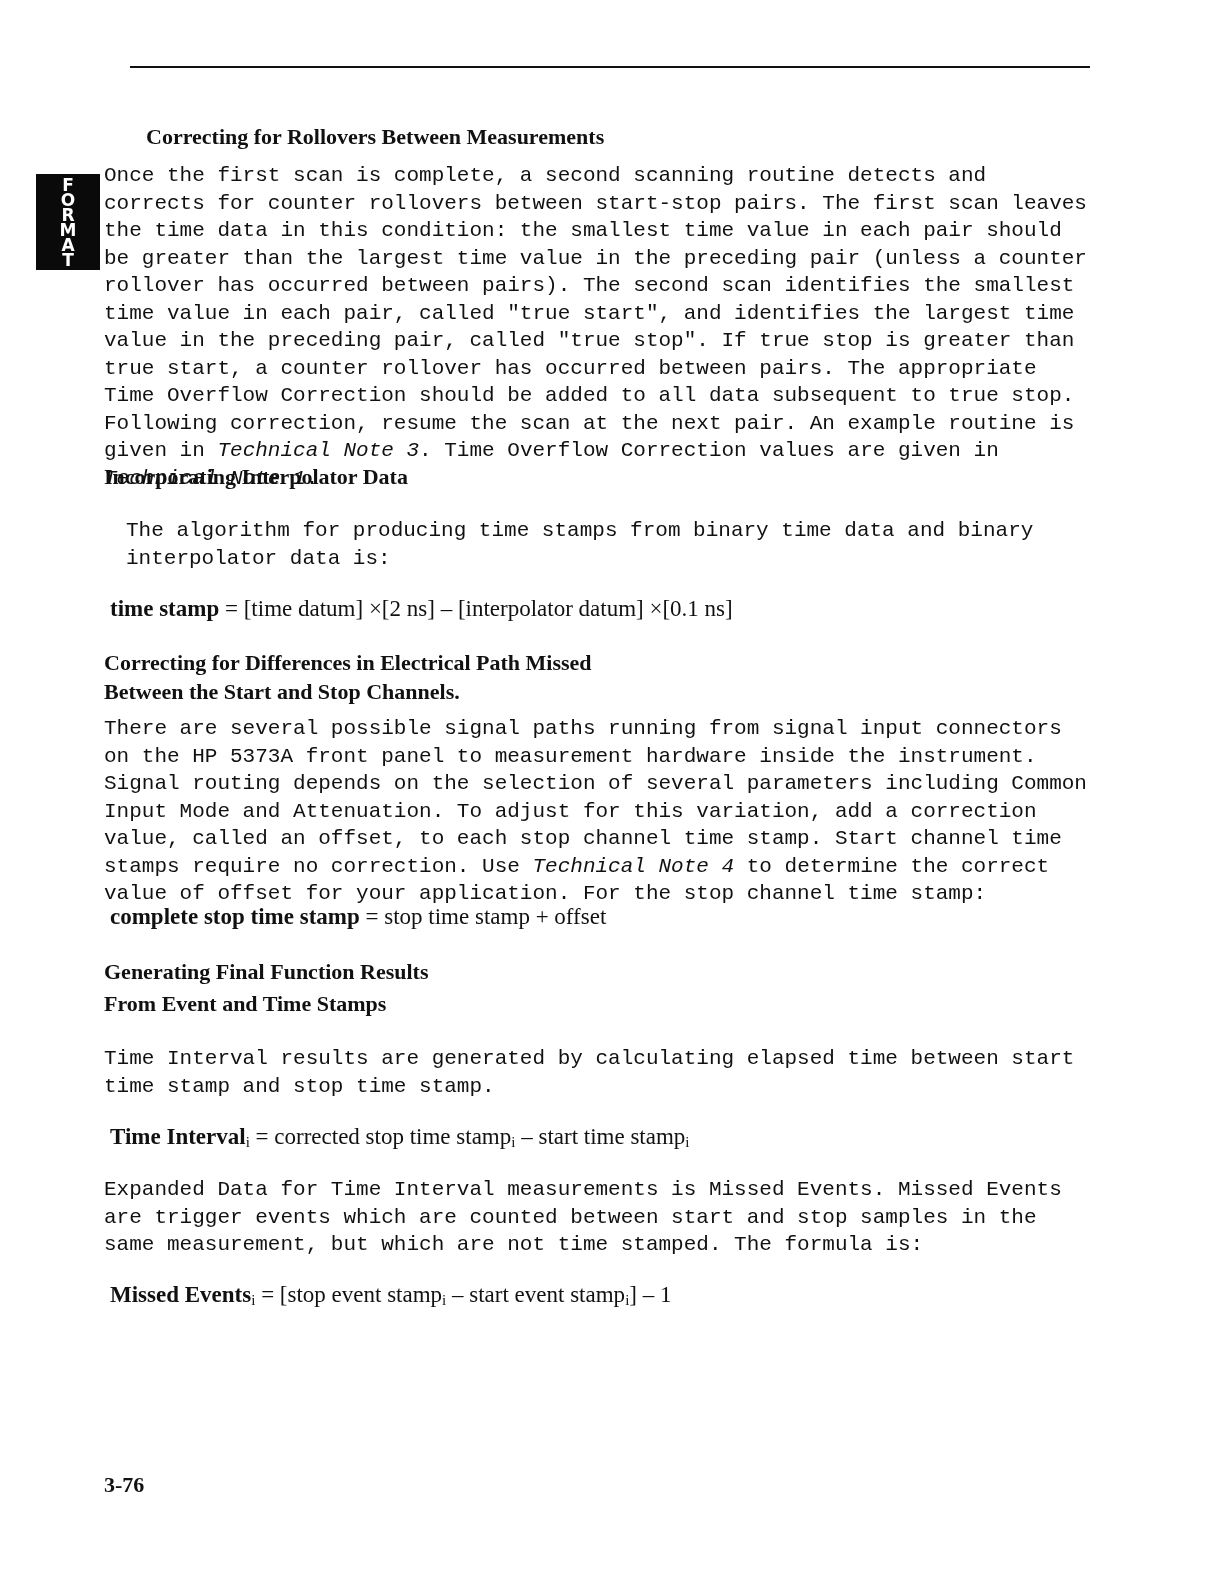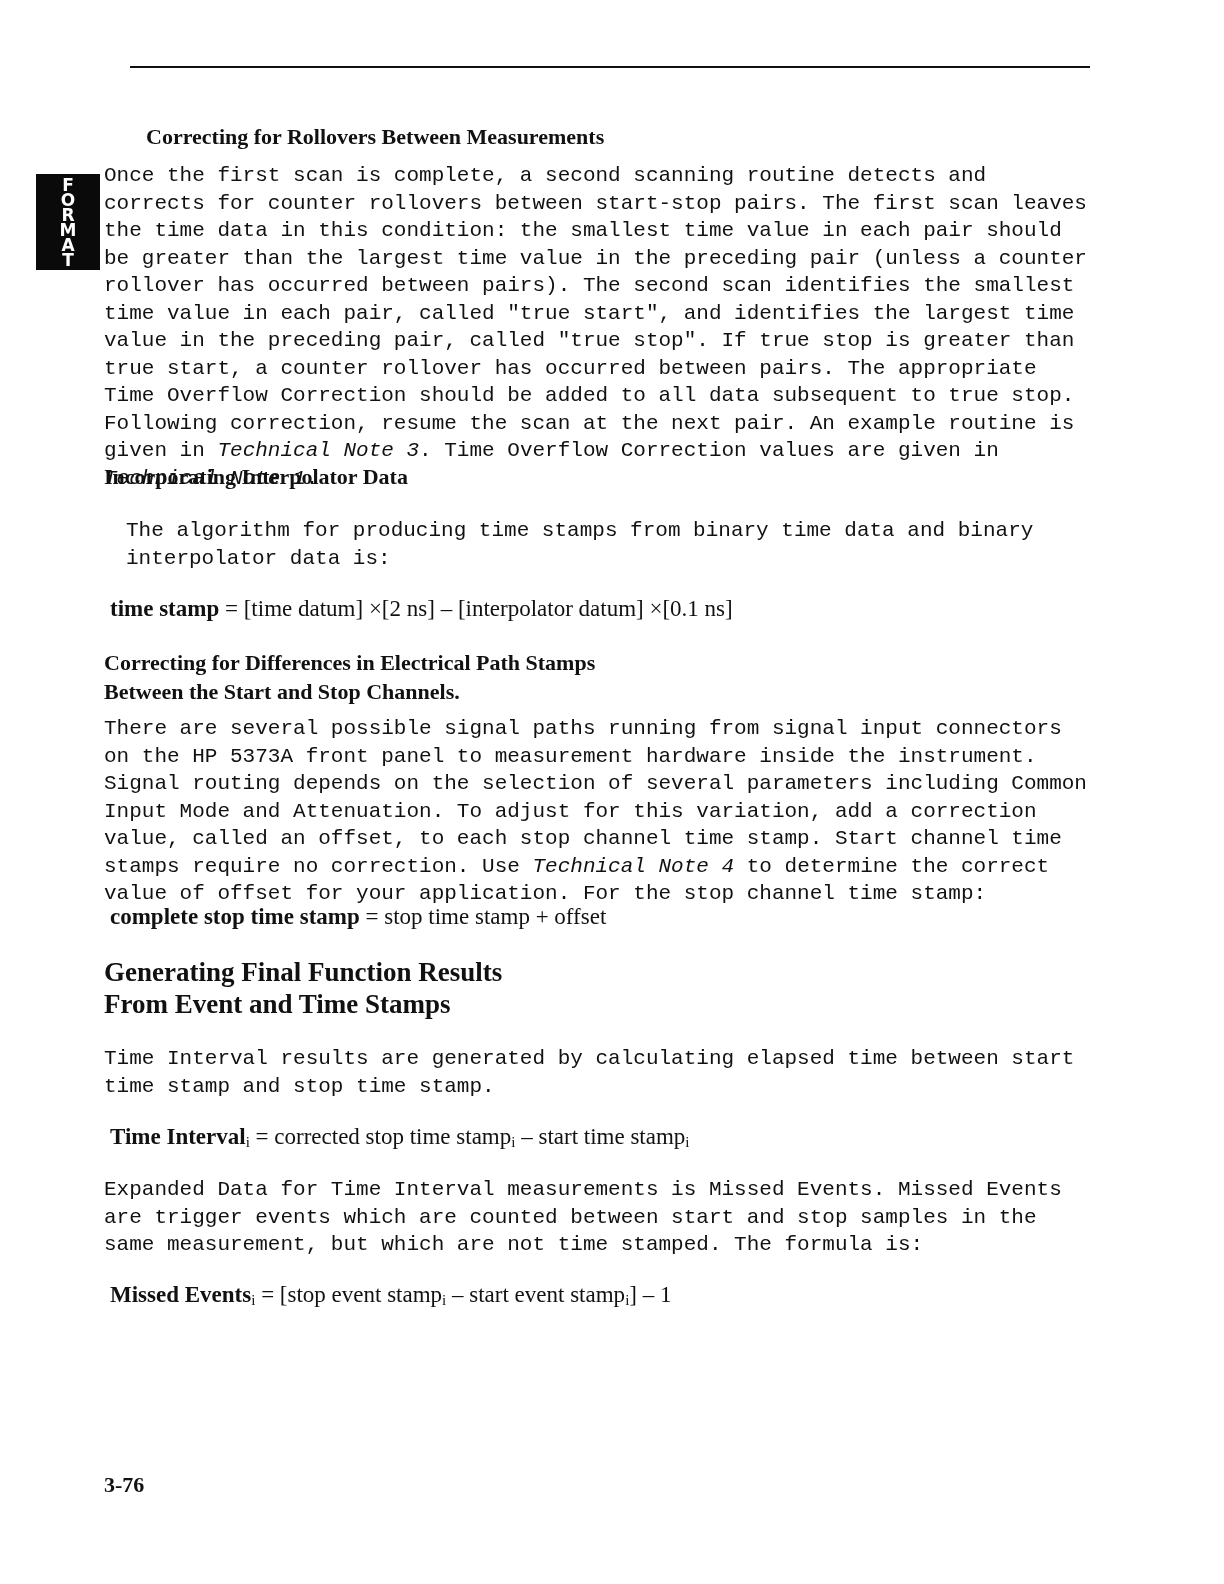--- a/index.html
+++ b/index.html
@@ -26,21 +26,21 @@
   }
   .tab-letters { display: flex; flex-direction: column; align-items: center; }
   .tab-letter { font-size: 17px; line-height: 15px; }
   .tab-num { font-size: 18px; margin-top: 14px; line-height: 18px; }
   .content { position: absolute; left: 104px; top: 0; width: 990px; }
   .h3 { position: absolute; left: 0; font-size: 22px; font-weight: bold; white-space: nowrap; }
   .h3-2 { position: absolute; left: 0; font-size: 22px; font-weight: bold; line-height: 29px; }
   .para { position: absolute; left: 0; width: 990px; font-size: 21px; line-height: 27.5px; font-family: Liberation Mono, monospace; }
   .formula { position: absolute; left: 6px; font-size: 23px; white-space: nowrap; }
   .formula b { font-weight: bold; }
-  .h2 { position: absolute; left: 0; font-size: 27px; font-weight: bold; line-height: 32px; }
+  .h2 { position: absolute; left: 0; font-size: 22px; font-weight: bold; line-height: 32px; }
   .page-num { position: absolute; left: 104px; top: 1472px; font-size: 22px; font-weight: bold; }
   i { font-style: italic; }
   sub { font-size: 15px; vertical-align: -3px; line-height: 0; }
 </style>
 </head>
 <body>
 
 <div class="header">
   <span class="header-rule"></span>
 </div>
@@ -60,21 +60,21 @@
 <div class="content">
 
   <div class="h3" style="top:124px;margin-left:42px;">Correcting for Rollovers Between Measurements</div>
   <div class="para" style="top:162px;"><span>Once the first scan is complete, a second scanning routine detects and corrects for counter rollovers between start-stop pairs. The first scan leaves the time data in this condition: the smallest time value in each pair should be greater than the largest time value in the preceding pair (unless a counter rollover has occurred between pairs). The second scan identifies the smallest time value in each pair, called "true start", and identifies the largest time value in the preceding pair, called "true stop". If true stop is greater than true start, a counter rollover has occurred between pairs. The appropriate Time Overflow Correction should be added to all data subsequent to true stop. Following correction, resume the scan at the next pair. An example routine is given in </span><i>Technical Note 3</i><span>. Time Overflow Correction values are given in </span><i>Technical Note 1</i><span>.</span></div>
 
   <div class="h3" style="top:464px;">Incorporating Interpolator Data</div>
   <div class="para" style="top:517px;margin-left:22px;">The algorithm for producing time stamps from binary time data and binary interpolator data is:</div>
   <div class="formula" style="top:596px;"><b>time stamp</b><span> = [time datum] ×[2 ns] – [interpolator datum] ×[0.1 ns]</span></div>
 
   <div class="h3-2" style="top:648px;">
-    <div>Correcting for Differences in Electrical Path Stamps</div>
+    <div>Correcting for Differences in Electrical Path Missed</div>
     <div>Between the Start and Stop Channels.</div>
   </div>
   <div class="para" style="top:715px;"><span>There are several possible signal paths running from signal input connectors on the HP 5373A front panel to measurement hardware inside the instrument. Signal routing depends on the selection of several parameters including Common Input Mode and Attenuation. To adjust for this variation, add a correction value, called an offset, to each stop channel time stamp. Start channel time stamps require no correction. Use </span><i>Technical Note 4</i><span> to determine the correct value of offset for your application. For the stop channel time stamp:</span></div>
   <div class="formula" style="top:904px;"><b>complete stop time stamp</b><span> = stop time stamp + offset</span></div>
 
   <div class="h2" style="top:956px;">
     <div>Generating Final Function Results</div>
     <div>From Event and Time Stamps</div>
   </div>
   <div class="para" style="top:1045px;">Time Interval results are generated by calculating elapsed time between start time stamp and stop time stamp.</div>

